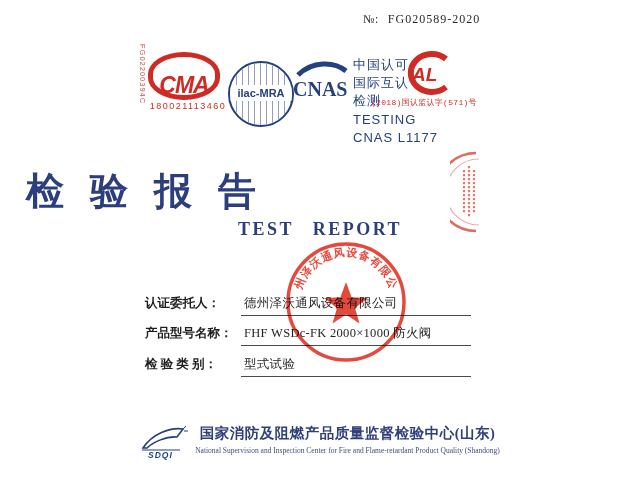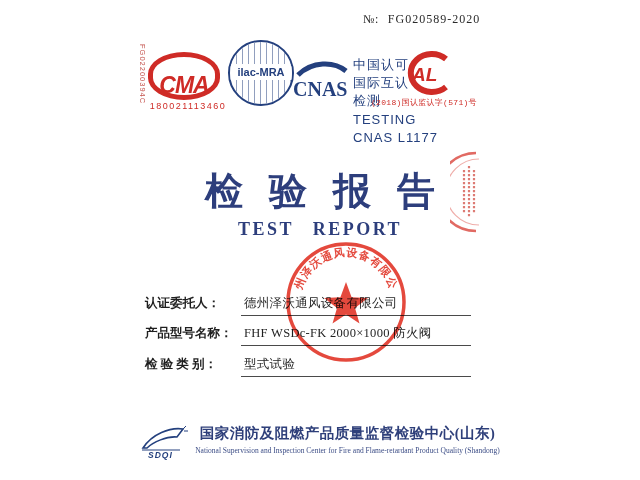--- a/index.html
+++ b/index.html
@@ -16,21 +16,21 @@
 
   
   .cma{position:absolute;left:148px;top:52px;width:62px;height:38px;border:5px solid #cf2b26;
        border-radius:50%/46%;display:flex;align-items:center;justify-content:center;}
   .cma span{font-family:"Liberation Sans",sans-serif;font-weight:bold;font-style:italic;
             font-size:23px;color:#cf2b26;letter-spacing:-1px;margin-top:18px;}
   .cma-no{position:absolute;left:144px;top:101px;width:88px;text-align:center;
           font-family:"Liberation Sans",sans-serif;font-size:9px;color:#cf2b26;letter-spacing:1.5px;}
 
   
-  .ilac{position:absolute;left:228px;top:40px;width:62px;height:62px;border-radius:50%;
+  .ilac{position:absolute;left:228px;top:61px;width:62px;height:62px;border-radius:50%;
         border:2px solid #24407e;overflow:hidden;background:#fff;}
   .ilac .globe{position:absolute;inset:0;border-radius:50%;
         background:repeating-linear-gradient(90deg,rgba(36,64,126,.5) 0 1px,transparent 1px 6px);}
   .ilac .band{position:absolute;left:-2px;right:-2px;top:22px;height:16px;background:#fff;
         display:flex;align-items:center;justify-content:center;
         font-family:"Liberation Sans",sans-serif;font-weight:bold;font-size:11px;color:#24407e;}
 
   
   .cnas-svg{position:absolute;left:292px;top:58px;}
   .cnas-info{position:absolute;left:353px;top:56px;font-size:13px;line-height:1.4;color:#24407e;
@@ -39,21 +39,21 @@
 
   
   .cal-svg{position:absolute;left:399px;top:50px;}
   .cal-caption{position:absolute;left:371px;top:97px;font-size:8px;color:#cf2b26;
                font-family:Liberation Mono, monospace;letter-spacing:.3px;white-space:nowrap;}
 
   
   .edge-seal{position:absolute;left:450px;top:150px;}
 
   
-  .title-cn{position:absolute;left:0;right:0;top:166px;text-align:center;font-size:38px;font-weight:bold;
+  .title-cn{position:absolute;left:0;right:0;top:166px;font-size:38px;font-weight:bold;
             color:#2d3e7c;letter-spacing:26px;text-indent:26px;}
   .title-en{position:absolute;left:0;right:0;top:219px;text-align:center;font-size:18px;font-weight:bold;
             color:#2d3e7c;letter-spacing:2.5px;word-spacing:12px;}
 
   
   .field-row{position:absolute;left:145px;width:326px;display:flex;font-size:12.5px;color:#1f1f1f;}
   .row-0{top:295px}.row-1{top:325px}.row-2{top:356px}
   .field-label{flex:none;width:96px;font-weight:600;white-space:pre;}
   .field-value{flex:1;border-bottom:1px solid #4a4a4a;padding:0 0 3px 3px;white-space:nowrap;letter-spacing:.3px;}
 

